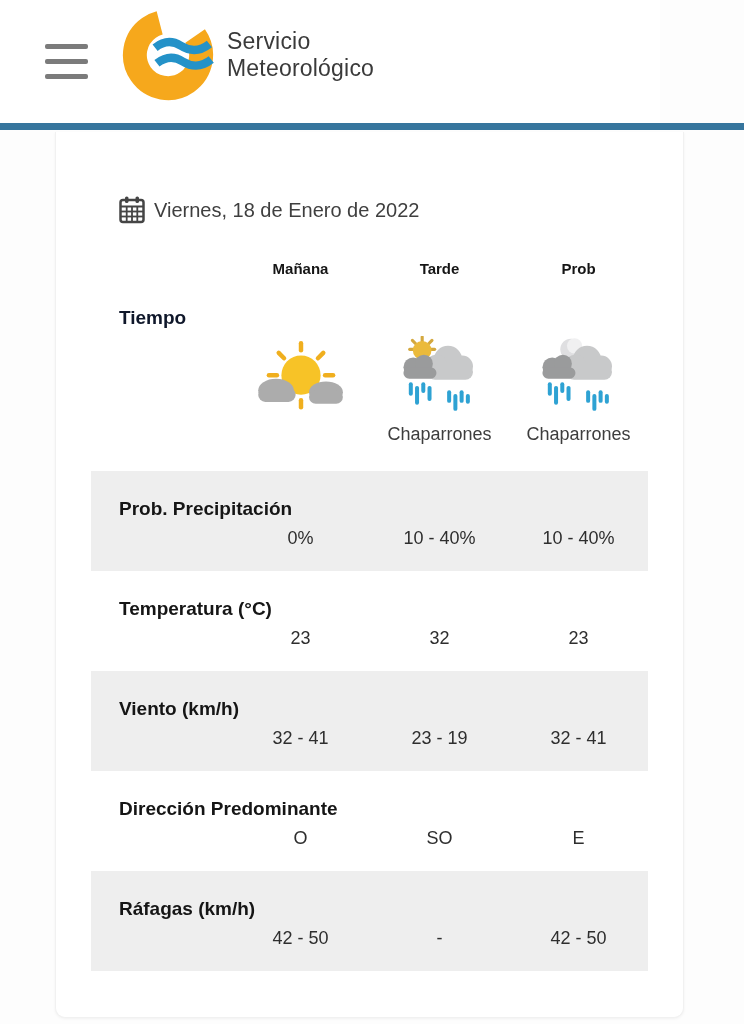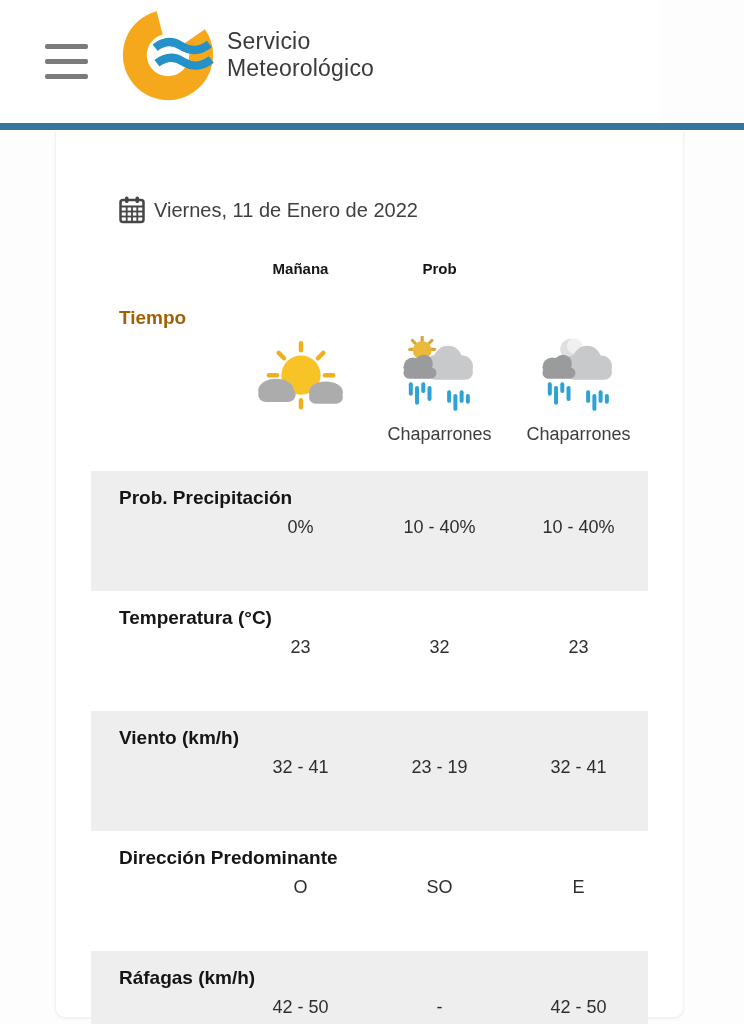--- a/index.html
+++ b/index.html
@@ -25,31 +25,31 @@
 
   .date-row { margin-left:63px; display:flex; align-items:center; height:28px; }
   .date-row svg { flex:0 0 auto; }
   .date-label { margin-left:9px; font-size:20px; color:#3f3f3f; }
 
   .table { margin:0 35px; }
   .col-headers { margin-left:140px; margin-top:36px; display:grid;
     grid-template-columns:repeat(3,139px); }
   .col-headers span { text-align:center; font-size:15px; font-weight:bold; color:#151515; }
 
-  .tiempo-label { margin-top:30px; padding-left:28px; font-size:19px; font-weight:bold; color:#a16207; }
+  .tiempo-label { margin-top:30px; padding-left:28px; font-size:19px; font-weight:bold; color:#0f172a; }
 
   .icons-row { margin-left:140px; margin-top:7px; display:grid;
     grid-template-columns:repeat(3,139px); }
   .weather-cell { display:flex; flex-direction:column; align-items:center; }
   .weather-cell svg { width:90px; height:82px; }
   .weather-caption { margin-top:3px; font-size:18px; line-height:26px; color:#3d3d3d;
     text-align:center; white-space:pre-line; }
 
   .rows { margin-top:24px; }
-  .stat-row { height:120px; padding-top:15px; }
+  .stat-row { height:100px; padding-top:26px; }
   .stat-row.shaded { background:var(--shaded_row,#eeeeee); }
   .stat-label { padding-left:28px; font-size:19px; line-height:23px; font-weight:bold; color:#151515; }
   .stat-values { margin-left:140px; margin-top:7px; display:grid;
     grid-template-columns:repeat(3,139px); }
   .stat-values span { text-align:center; font-size:18px; line-height:22px; color:#2e2e2e; }
 
   
   .sun-fill   { fill:var(--sun_yellow,#f7c327); }
   .ray-stroke { stroke:var(--ray_yellow,#f0af1e); stroke-width:5; stroke-linecap:round; }
   .ray-sm     { stroke:#d4a83e; stroke-width:3.5; stroke-linecap:round; }
@@ -90,27 +90,28 @@
       <rect class="cal-stroke" x="1.5" y="4" width="23" height="22" rx="2.5" stroke-width="2.5"></rect>
       <rect x="6" y="0.5" width="3.5" height="6.5" rx="1.6" fill="#454545"></rect>
       <rect x="16.5" y="0.5" width="3.5" height="6.5" rx="1.6" fill="#454545"></rect>
       <line class="cal-stroke" x1="1.5" y1="10.5" x2="24.5" y2="10.5" stroke-width="2"></line>
       <line class="cal-stroke" x1="7.7" y1="10.5" x2="7.7" y2="26" stroke-width="1.8"></line>
       <line class="cal-stroke" x1="13" y1="10.5" x2="13" y2="26" stroke-width="1.8"></line>
       <line class="cal-stroke" x1="18.3" y1="10.5" x2="18.3" y2="26" stroke-width="1.8"></line>
       <line class="cal-stroke" x1="1.5" y1="15.5" x2="24.5" y2="15.5" stroke-width="1.8"></line>
       <line class="cal-stroke" x1="1.5" y1="20.5" x2="24.5" y2="20.5" stroke-width="1.8"></line>
     </svg>
-    <span class="date-label">Viernes, 11 de Enero de 2022</span>
+    <span class="date-label">Viernes, 18 de Enero de 2022</span>
   </div>
 
   <div class="table">
 
     <div class="col-headers">
       <span>Mañana</span>
+      <span>Tarde</span>
       <span>Prob</span>
     </div>
 
     <div class="tiempo-label">Tiempo</div>
 
     <div class="icons-row">
 
       <div class="weather-cell">
         <svg viewBox="0 0 100 92">
           <g class="ray-stroke" fill="none">

